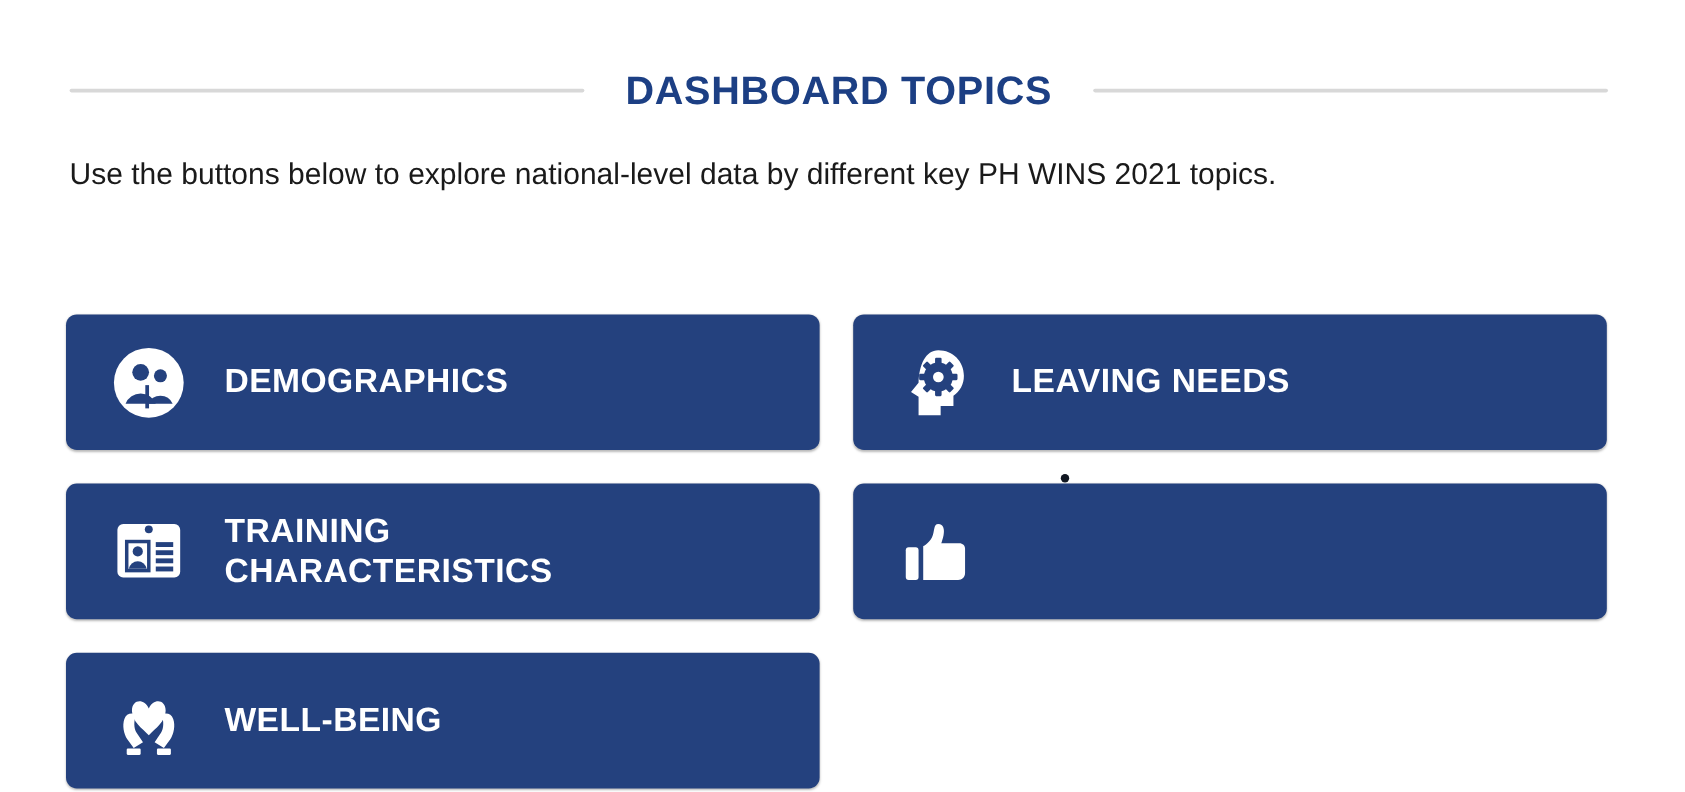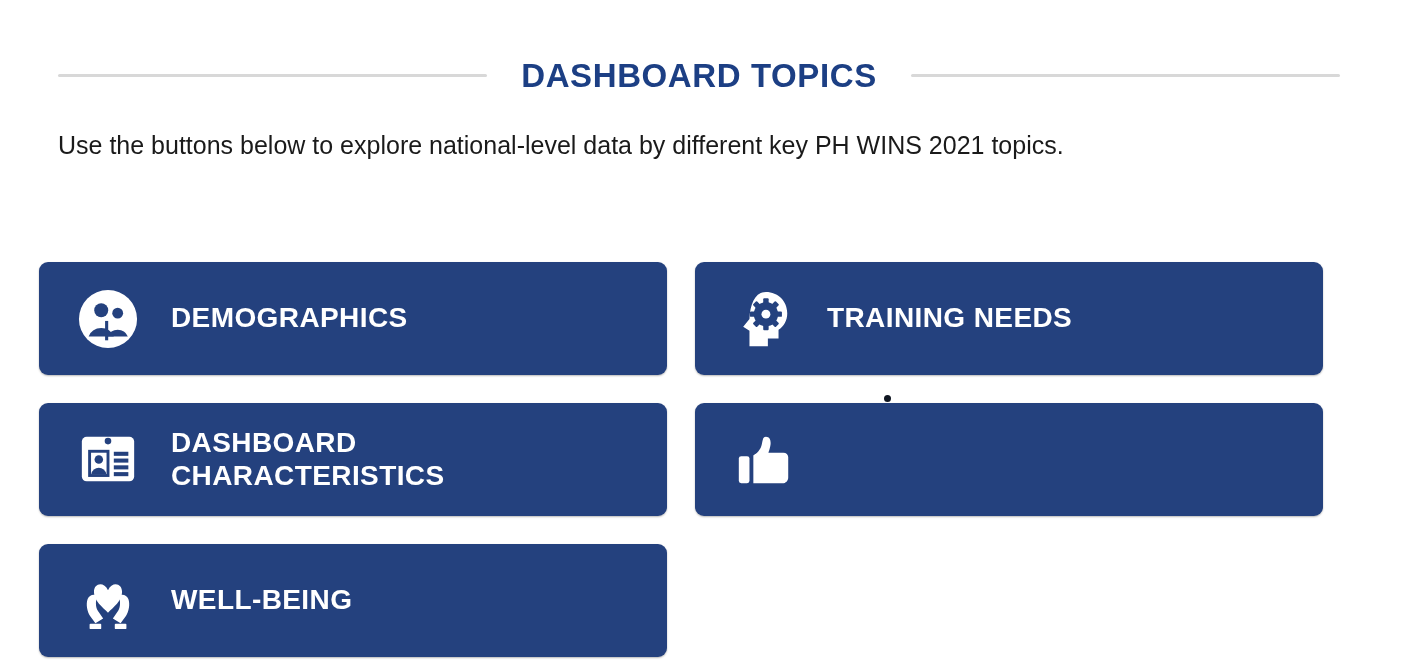--- a/index.html
+++ b/index.html
@@ -57,21 +57,21 @@
     width: 1240px;
     color: #1a1a1a;
     font-size: 25px;
     line-height: 1.42;
     font-weight: normal;
   }
 
   
   .topic-grid {
     position: absolute;
-    left: 39px;
+    left: 55px;
     top: 262px;
     width: 1290px;
     display: grid;
     grid-template-columns: 628px 628px;
     column-gap: 34px;
     row-gap: 7px;
     gap: 28px;
   }
 
   .topic-btn {
@@ -177,21 +177,21 @@
                    L 47 52
                    L 36 52
                    L 36 60
                    L 17 60
                    L 17 44
                    L 10.5 40
                    L 17 32
                    C 17.5 16.5 23 4 34 4 Z" fill="#ffffff" mask="url(#m-head)"></path>
         </svg>
       </span>
-      <span class="topic-label">TRAINING NEEDS</span>
+      <span class="topic-label">LEAVING NEEDS</span>
     </button>
 
     <button class="topic-btn">
       <span class="topic-icon">
         <svg width="62" height="62" viewBox="0 0 64 64" aria-hidden="true">
           <defs>
             <mask id="m-badge">
               <rect x="0" y="0" width="64" height="64" fill="#fff"></rect>
 
               <circle cx="32" cy="12.5" r="3.4" fill="#000"></circle>
@@ -203,21 +203,21 @@
 
               <rect x="38" y="23.5" width="15" height="4.2" fill="#000"></rect>
               <rect x="38" y="30.5" width="15" height="4.2" fill="#000"></rect>
               <rect x="38" y="37.5" width="15" height="4.2" fill="#000"></rect>
               <rect x="38" y="44.5" width="15" height="4.2" fill="#000"></rect>
             </mask>
           </defs>
           <rect x="5" y="8" width="54" height="46" rx="5" fill="#ffffff" mask="url(#m-badge)"></rect>
         </svg>
       </span>
-      <span class="topic-label">DASHBOARD
+      <span class="topic-label">TRAINING
 CHARACTERISTICS</span>
     </button>
 
     <button class="topic-btn">
       <span class="topic-icon">
         <svg width="62" height="62" viewBox="0 0 64 64" aria-hidden="true">
           <rect x="6" y="28" width="11" height="28" rx="2.5" fill="#ffffff"></rect>
           <path d="M21 56
                    L 21 27
                    C 21 27 25.5 25 28.5 19.5

